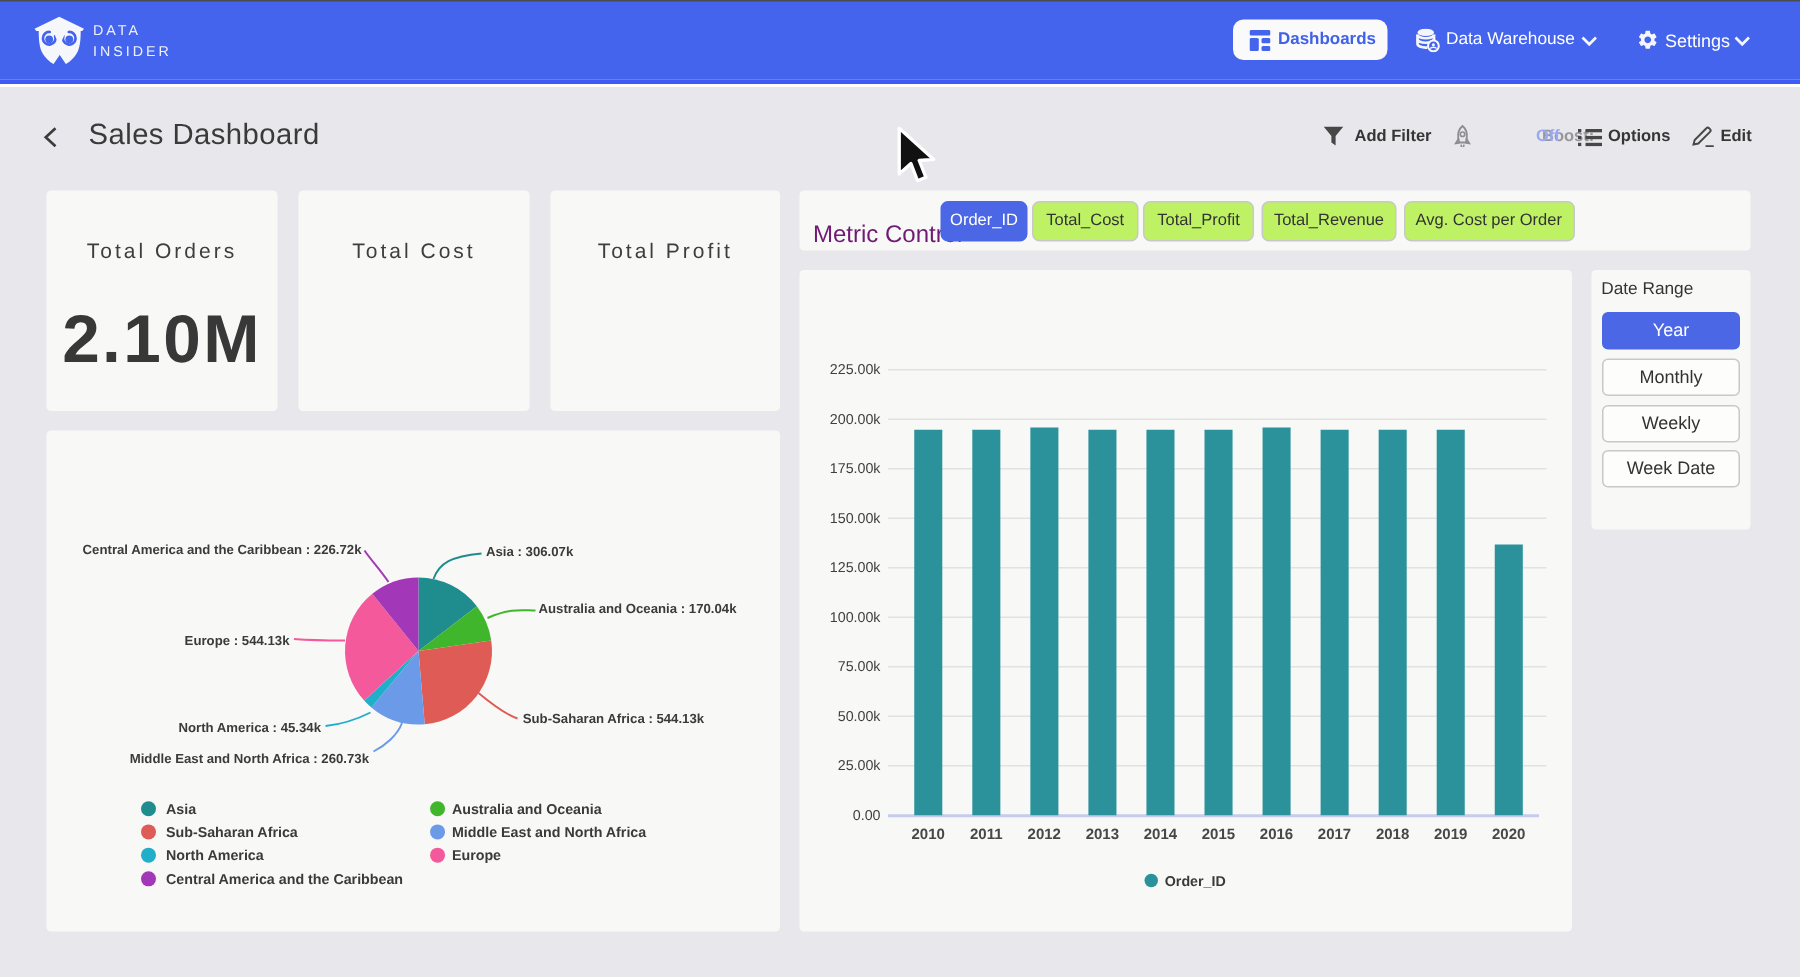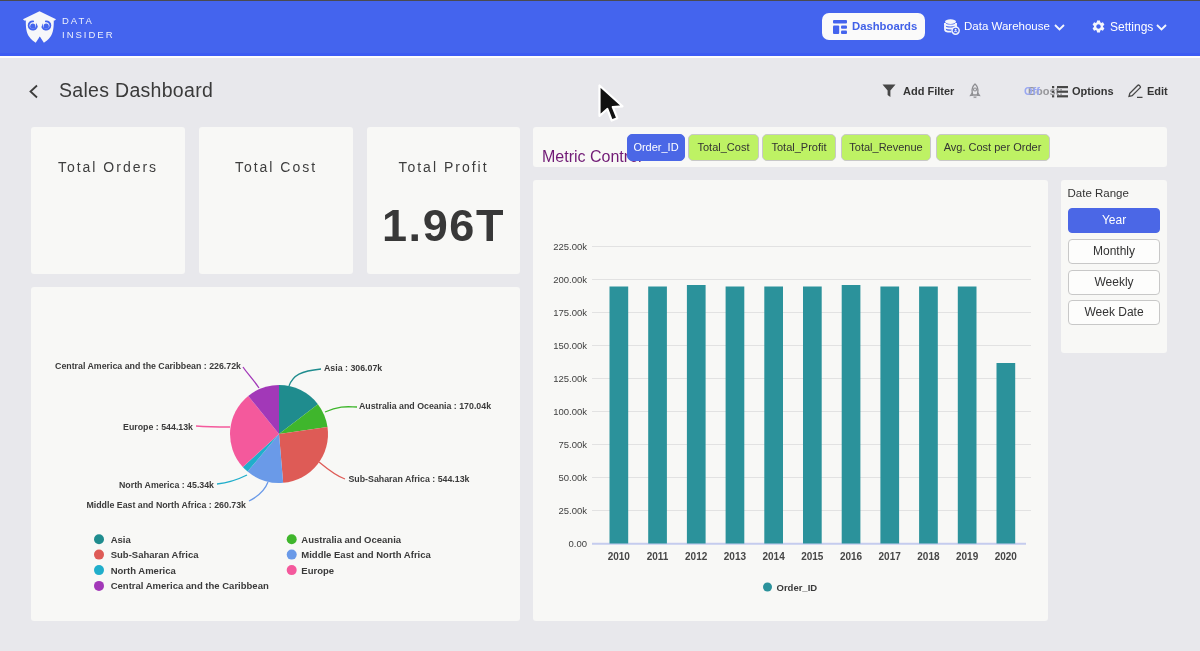--- a/index.html
+++ b/index.html
@@ -97,27 +97,27 @@
 <div class="tooltxt" style="left:1072px">Options</div>
 
 <svg class="abs" style="left:1128px;top:84px" width="15" height="14" viewBox="0 0 15 14">
   <path d="M1 12.3 L1.8 9.3 L9.6 1.5 C10.1 1 10.9 1 11.4 1.5 L12 2.1 C12.5 2.6 12.5 3.4 12 3.9 L4.2 11.7 L1 12.3 Z" fill="none" stroke="#474747" stroke-width="1.3"></path>
   <path d="M9 13.5 H14.5" stroke="#474747" stroke-width="1.5"></path>
 </svg>
 <div class="tooltxt" style="left:1147px">Edit</div>
 
 <div class="card" style="left:31px;top:127px;width:154px;height:147px">
   <div class="kpilabel" style="top:32px">Total Orders</div>
+  <div class="kpival" style="top:73px">2.10M</div>
 </div>
 <div class="card" style="left:199px;top:127px;width:154px;height:147px">
   <div class="kpilabel" style="top:32px">Total Cost</div>
 </div>
 <div class="card" style="left:367px;top:127px;width:153px;height:147px">
   <div class="kpilabel" style="top:32px">Total Profit</div>
-  <div class="kpival" style="top:73px">1.96T</div>
 </div>
 
 <div class="card" style="left:533px;top:127px;width:634px;height:40px">
   <div class="abs" style="left:9px;top:21px;font-size:16px;color:#701a75">Metric Control</div>
   <div class="mbtn" style="left:94px;top:6.5px;width:58px;background:#4B67E6;border-color:#4B67E6;color:#FFF">Order_ID</div>
   <div class="mbtn" style="left:155px;top:6.5px;width:71px">Total_Cost</div>
   <div class="mbtn" style="left:229px;top:6.5px;width:74px">Total_Profit</div>
   <div class="mbtn" style="left:308px;top:6.5px;width:90px">Total_Revenue</div>
   <div class="mbtn" style="left:402.5px;top:6.5px;width:114px">Avg. Cost per Order</div>
 </div>

